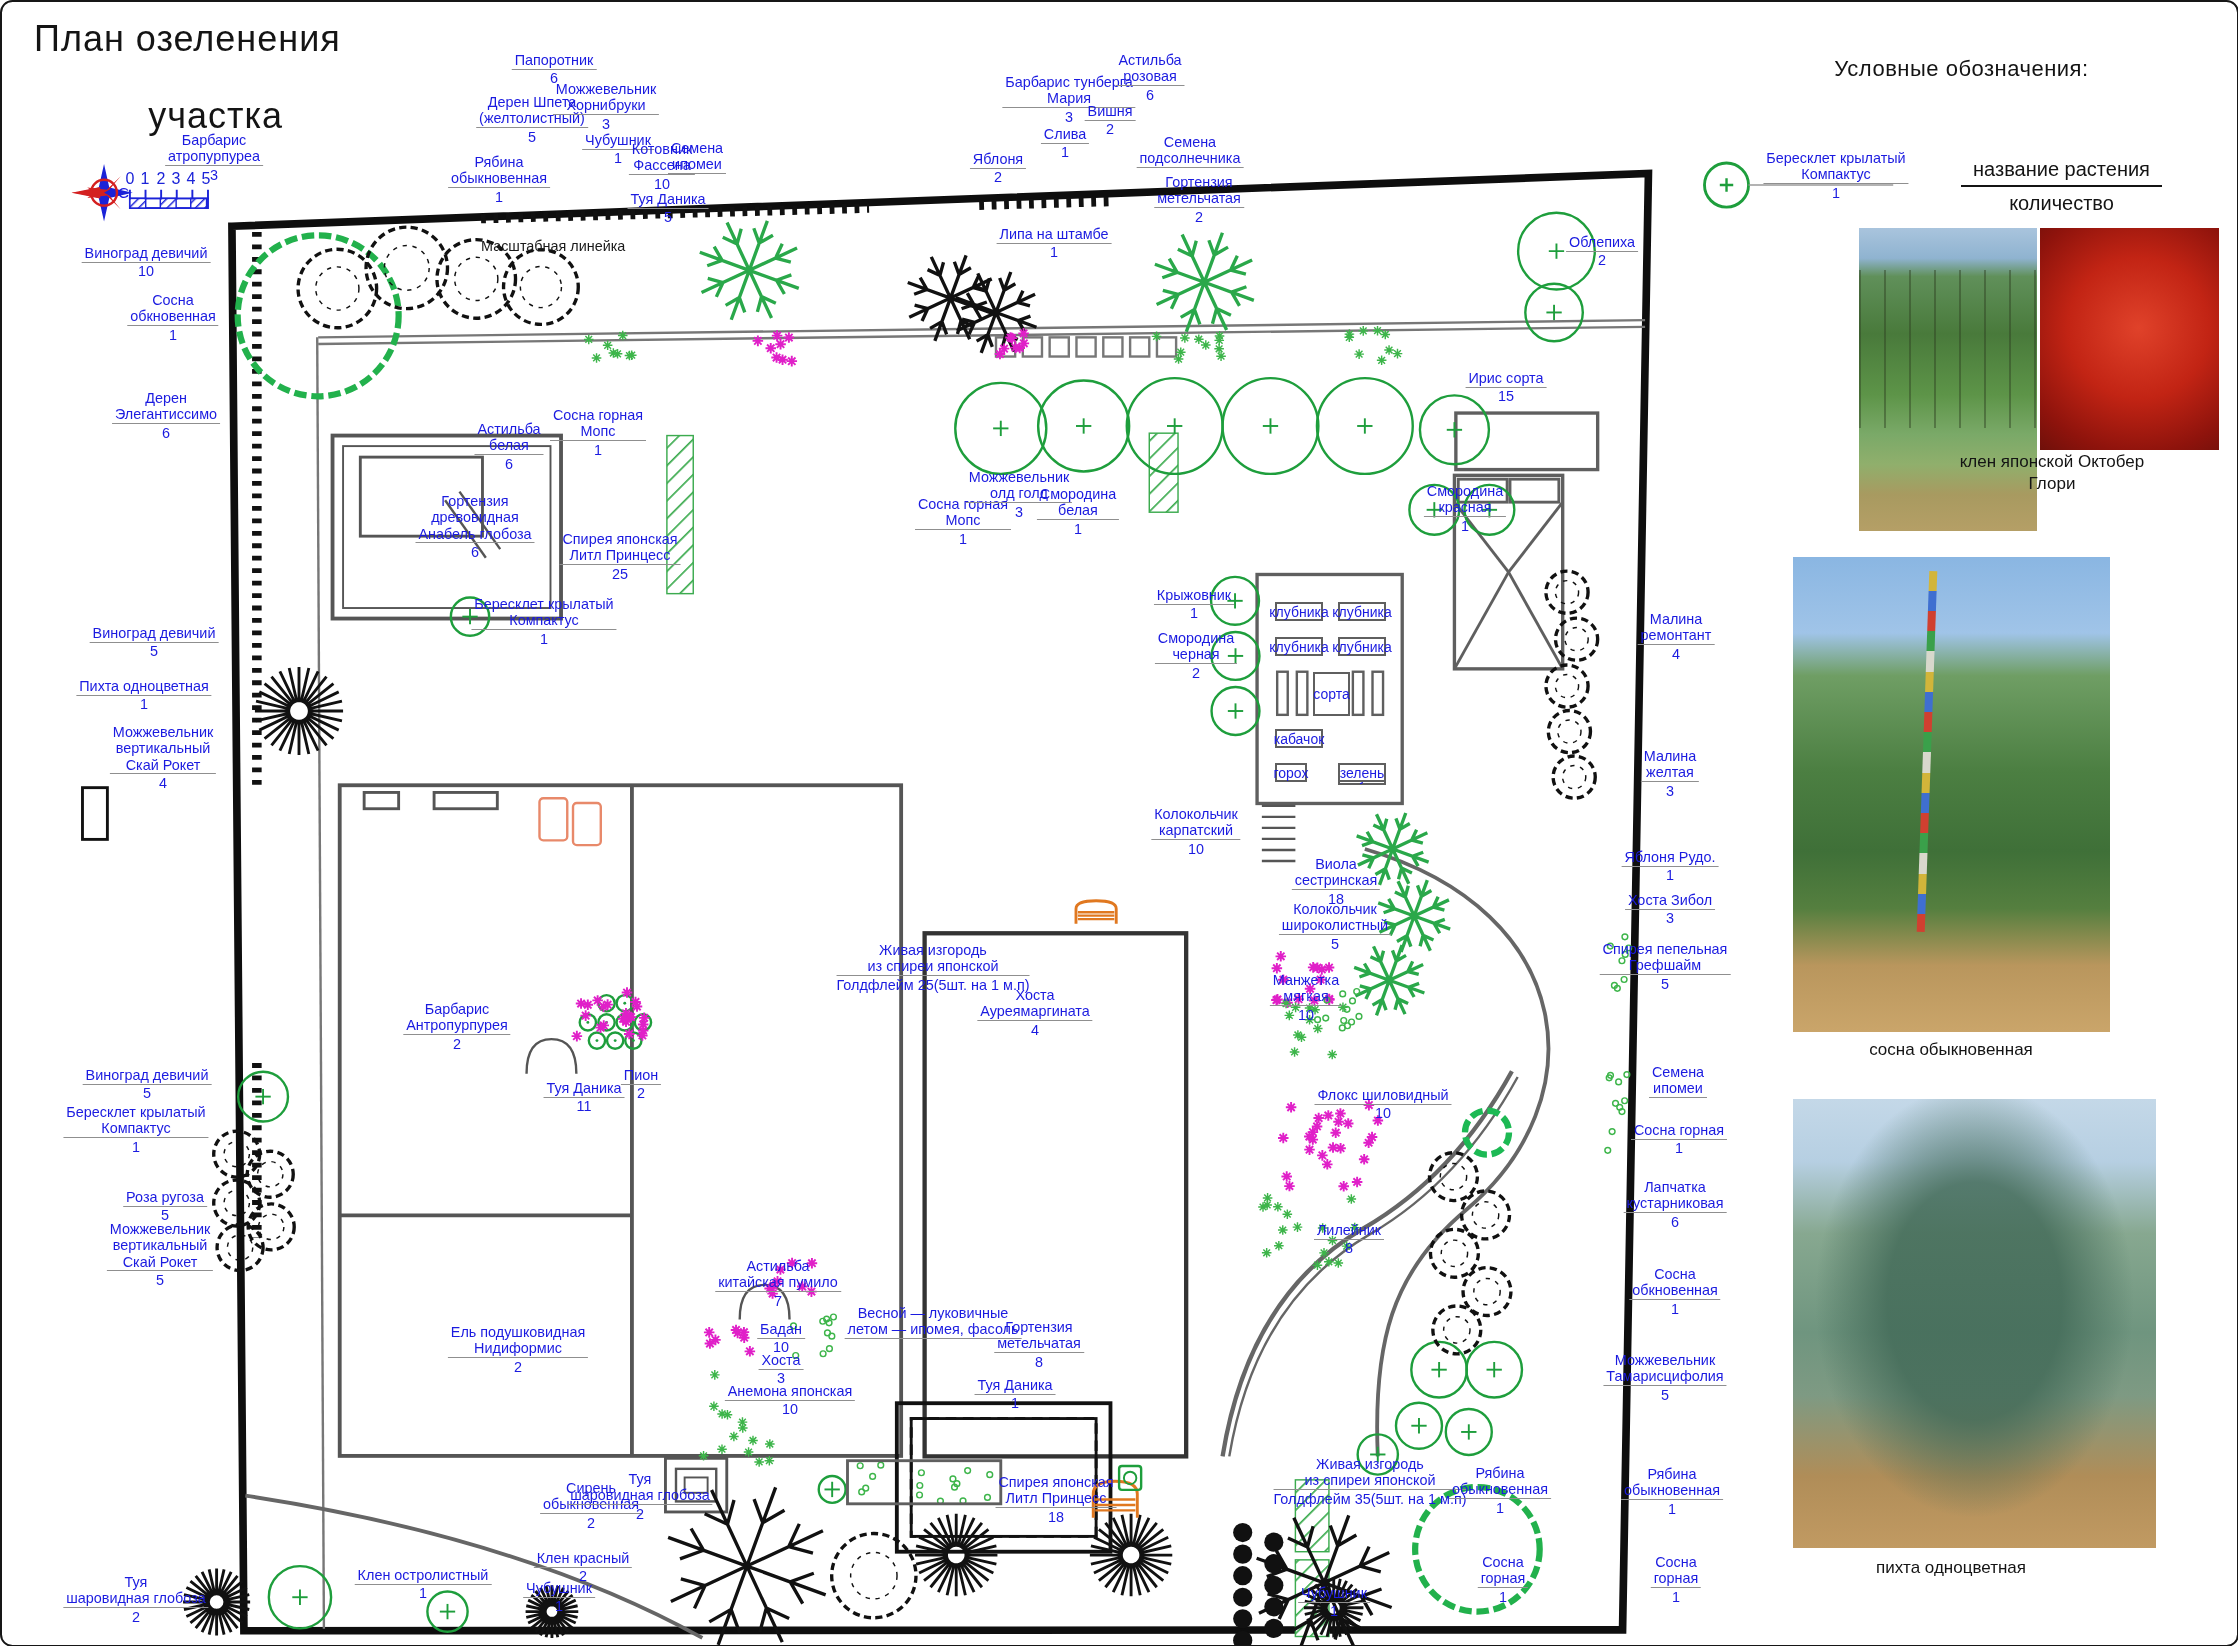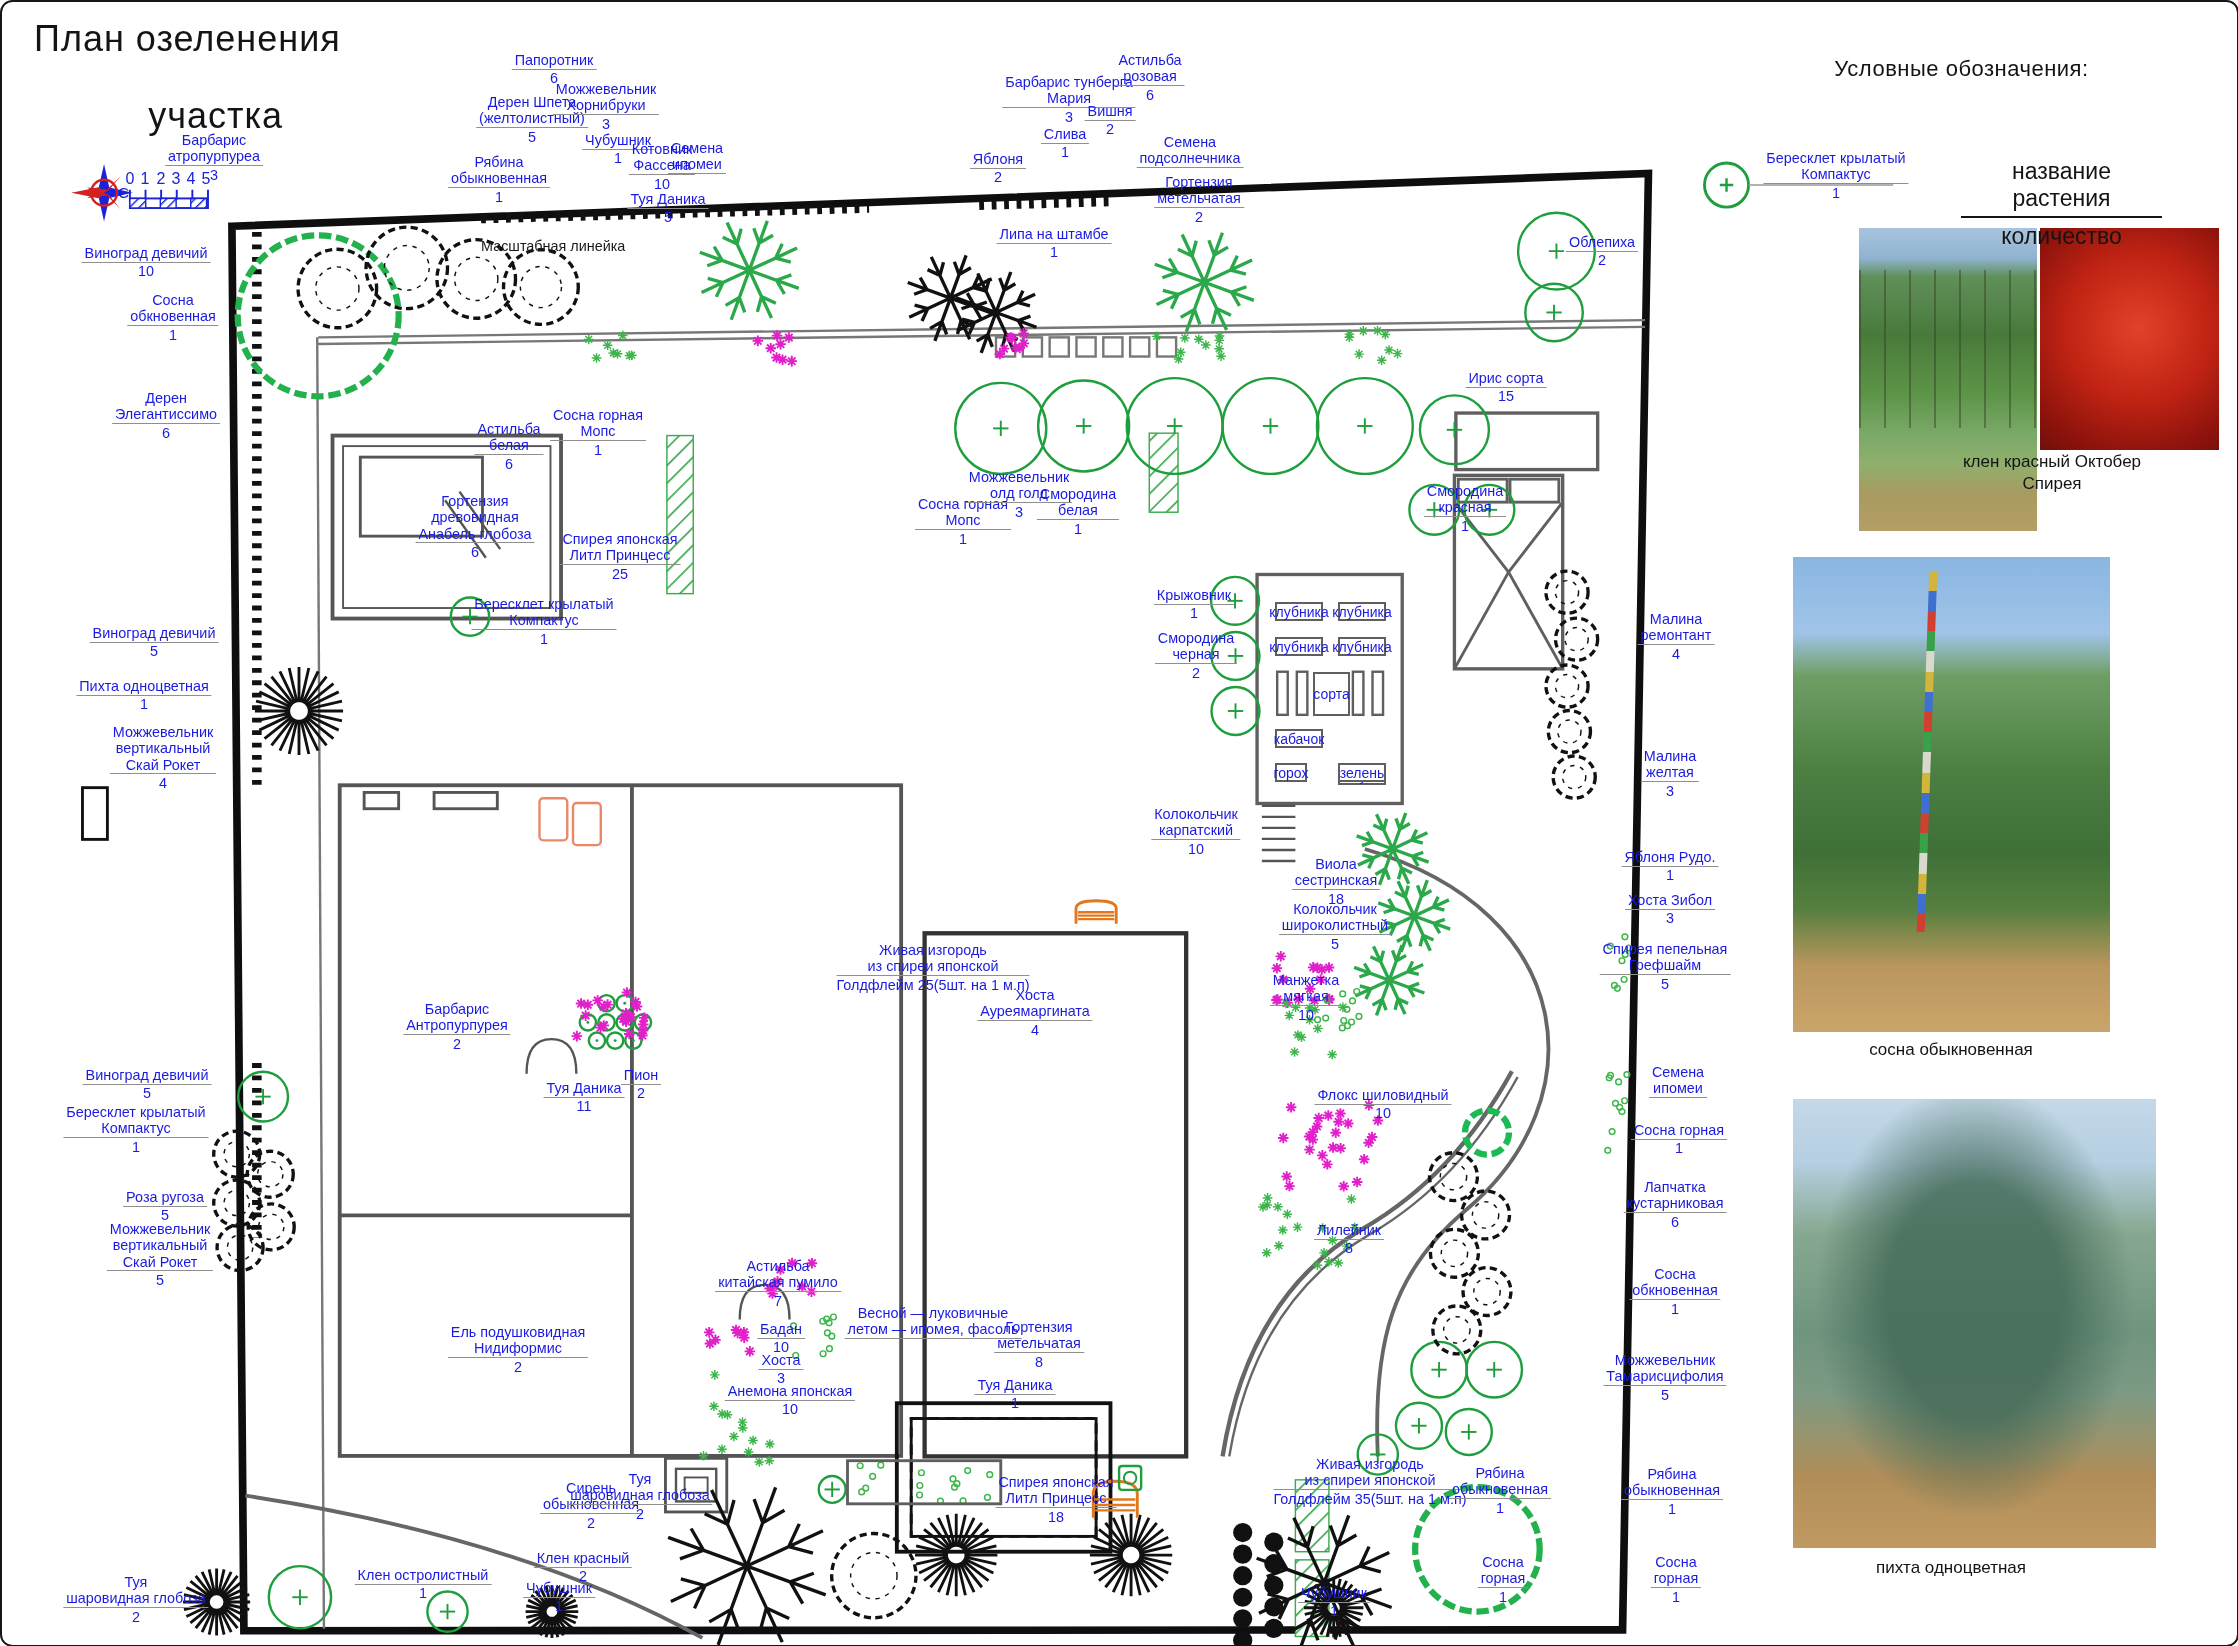--- a/index.html
+++ b/index.html
@@ -25,21 +25,21 @@
   .plan-note{position:absolute;color:#1a1a1a;font-size:14.4px;z-index:2;white-space:nowrap;}
   
   .compass-letter{position:absolute;left:116px;top:182px;color:#1b1be0;font-size:15.3px;z-index:3;}
   .scale-tick{position:absolute;color:#1b23d8;font-size:16px;z-index:3;transform:translateX(-50%);}
   
   .legend-header{position:absolute;left:1787px;top:54px;width:345px;text-align:center;
                  color:#141414;font-size:22px;letter-spacing:0.5px;z-index:2;white-space:nowrap;}
   .legend-sample-label{position:absolute;left:1834px;top:148px;transform:translateX(-50%);
                  text-align:center;color:#1b1be0;font-size:14.4px;line-height:16.3px;z-index:3;}
   .legend-caption{position:absolute;left:1959px;top:156px;width:201px;text-align:center;
-                 color:#141414;font-size:23px;z-index:3;}
+                 color:#141414;font-size:20px;z-index:3;}
   .legend-caption .cap-name{border-bottom:2.4px solid #141414;padding-bottom:3.8px;}
   .legend-caption .cap-count{margin-top:4.8px;}
   
   .photo{position:absolute;z-index:2;}
   .photo-caption{position:absolute;text-align:center;color:#141414;font-size:17px;line-height:22px;z-index:3;}
   .ph-a{left:1857px;top:226px;width:178px;height:303px;
     background:linear-gradient(180deg,#a9c4dd 0%,#8fb3d0 10%,#60905a 16%,#497a3b 35%,#5d9448 55%,#7aa968 68%,#90af6c 78%,#a89a60 88%,#b59f66 100%);}
   .ph-a::after{content:"";position:absolute;left:0;top:14%;width:100%;height:52%;
     background:repeating-linear-gradient(90deg,rgba(45,62,32,.45) 0 2.4px,transparent 2.4px 25px);}
   .ph-b{left:2038px;top:226px;width:179px;height:222px;
@@ -579,21 +579,21 @@
     <div class="pl-count">1</div>
   </div>
 
   <div class="legend-caption">
     <div class="cap-name">название растения</div>
     <div class="cap-count">количество</div>
   </div>
 
   <div class="photo ph-a"></div>
   <div class="photo ph-b"></div>
-  <div class="photo-caption cap-maple">клен красный Октобер Спирея</div>
+  <div class="photo-caption cap-maple">клен японской Октобер Глори</div>
   <div class="photo ph-c">
       <div class="pole"></div>
     </div>
   <div class="photo-caption cap-pine">сосна обыкновенная</div>
   <div class="photo ph-d"></div>
   <div class="photo-caption cap-fir">пихта одноцветная</div>
 
   <div id="beds-layer" class="layer">
       <div class="bed" style="left: 1273px; top: 600px; width: 48px; height: 19px;">клубника</div>
       <div class="bed" style="left: 1336px; top: 600px; width: 48px; height: 19px;">клубника</div>

